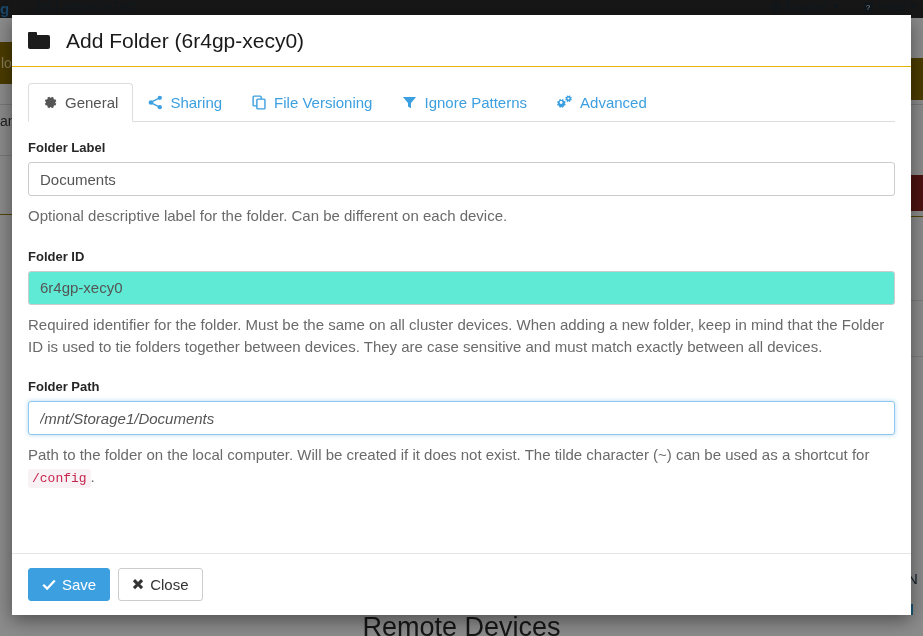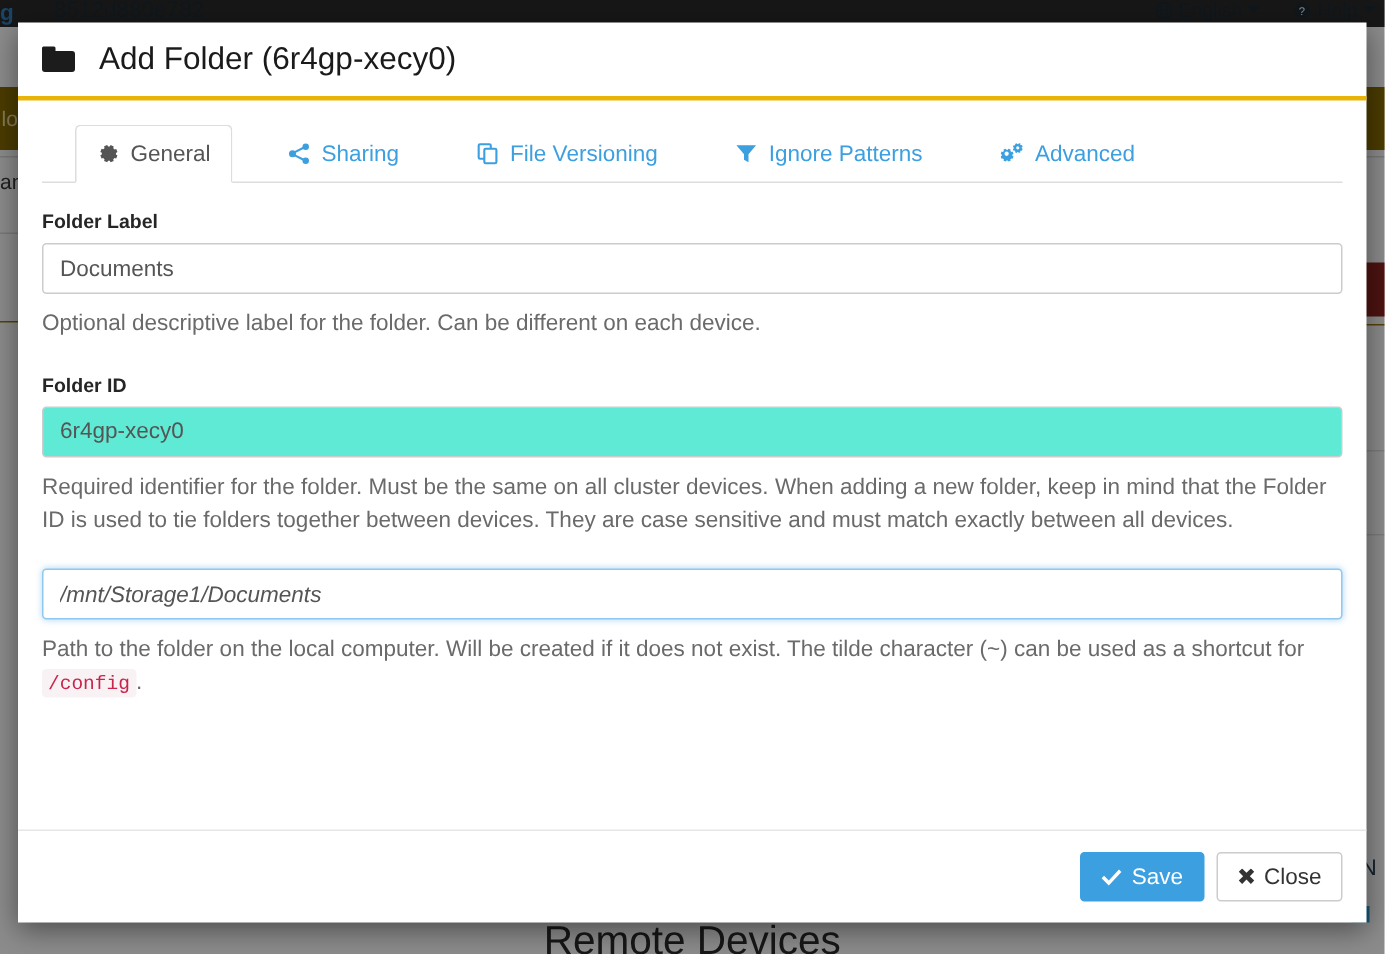--- a/index.html
+++ b/index.html
@@ -28,21 +28,21 @@
   }
   .bg-devid {
     position: absolute; left: 36px; top: -2px;
     color: #1d2b36; font-size: 15px;
   }
   .bg-nav-right { position: absolute; right: 6px; top: -1px; display: flex; gap: 22px; }
   .bg-nav-item { color: #1d2b36; font-size: 13px; display: flex; align-items: center; gap: 4px; }
   .caret { display:inline-block; width:0;height:0;border-left:4px solid transparent;border-right:4px solid transparent;border-top:5px solid currentColor; }
 
   .bg-gold-left {
-    position: absolute; left: 0; top: 58px; width: 20px; height: 42px;
+    position: absolute; left: 0; top: 42px; width: 20px; height: 42px;
     background: #8a6d00; color: #f0e0a0; font-size: 14px; overflow: hidden;
     padding-left: 1px; line-height: 42px;
   }
   .bg-gold-right {
     position: absolute; right: 0; top: 58px; width: 28px; height: 42px;
     background: #8a6d00; color: #f0e0a0; font-size: 14px; overflow: hidden;
     line-height: 42px;
   }
   .bg-text-left {
     position: absolute; left: 0; top: 113px; width: 20px;
@@ -88,21 +88,21 @@
     left: 12px; top: 15px;
     width: 899px; height: 600px;
     background: #ffffff;
     box-shadow: 0 5px 18px rgba(0,0,0,0.45);
     display: flex; flex-direction: column;
   }
   .modal-header {
     height: 52px; flex: 0 0 52px;
     display: flex; align-items: center;
     padding: 0 16px;
-    border-bottom: 3px solid #eab308;
+    border-bottom: 1px solid #eab308;
   }
   .modal-title {
     font-size: 21px; color: #1a1a1a; margin-left: 16px; font-weight: normal;
   }
   .folder-glyph { width: 22px; height: 17px; position: relative; display:inline-block; }
   .folder-glyph::before {
     content:""; position:absolute; left:0; top:3px; width:22px; height:14px;
     background:#1c1c1c; border-radius: 1px 2px 2px 2px;
   }
   .folder-glyph::after {
@@ -125,21 +125,20 @@
   .tab {
     display: flex; align-items: center; gap: 7px;
     padding: 10px 14px;
     font-size: 15px;
     color: #3c9fe0;
     cursor: pointer;
     border: 1px solid transparent;
     margin-bottom: -1px;
     border-radius: 4px 4px 0 0;
     white-space: nowrap;
-    margin-left: 22px;
   }
   .tab.active {
     color: #555555;
     background: #ffffff;
     border-color: #dddddd #dddddd #ffffff #dddddd;
   }
   .tab svg { flex: 0 0 auto; display:block; }
 
   .field-label {
     font-size: 13px; font-weight: bold; color: #262626;
@@ -167,21 +166,21 @@
     color: #c7254e; background: #f9f2f4;
     padding: 2px 4px; border-radius: 3px; margin-top: 16px;
   }
   .field-group { margin-bottom: 22px; }
   .field-group.last { margin-bottom: 0; }
 
   .modal-footer {
     flex: 0 0 auto;
     border-top: 1px solid #e5e5e5;
     padding: 14px 16px;
-    display: flex; justify-content: flex-end; gap: 8px;
+    display: flex; gap: 8px;
   }
   .btn {
     display: inline-flex; align-items: center; gap: 6px;
     font-size: 15px; padding: 7px 13px;
     border-radius: 3px; cursor: pointer;
     border: 1px solid transparent;
     font-family: "Liberation Sans", sans-serif;
   }
   .btn-primary { background: #3c9fe0; border-color: #3c9fe0; color: #ffffff; }
   .btn-default { background: #ffffff; border-color: #cccccc; color: #333333; }
@@ -299,20 +298,21 @@
       <div class="help-text">Optional descriptive label for the folder. Can be different on each device.</div>
     </div>
 
     <div class="field-group">
       <div class="field-label">Folder ID</div>
       <input class="field-input" type="text" readonly="" value="6r4gp-xecy0" style="">
       <div class="help-text">Required identifier for the folder. Must be the same on all cluster devices. When adding a new folder, keep in mind that the Folder ID is used to tie folders together between devices. They are case sensitive and must match exactly between all devices.</div>
     </div>
 
     <div class="field-group last">
+      <div class="field-label">Folder Path</div>
       <input class="field-input focused" type="text" value="/mnt/Storage1/Documents" style="">
       <div class="help-text"><span>Path to the folder on the local computer. Will be created if it does not exist. The tilde character (~) can be used as a shortcut for </span><code class="code-chip">/config</code><span>.</span></div>
     </div>
 
   </div>
 
   <div class="modal-footer">
     <button class="btn btn-primary">
       <svg width="14" height="12" viewBox="0 0 16 14">
         <path fill="#ffffff" d="M5.9 13.2L0.3 7.6l1.9-1.9 3.7 3.7L13.8 0.8l1.9 1.9z"></path>

